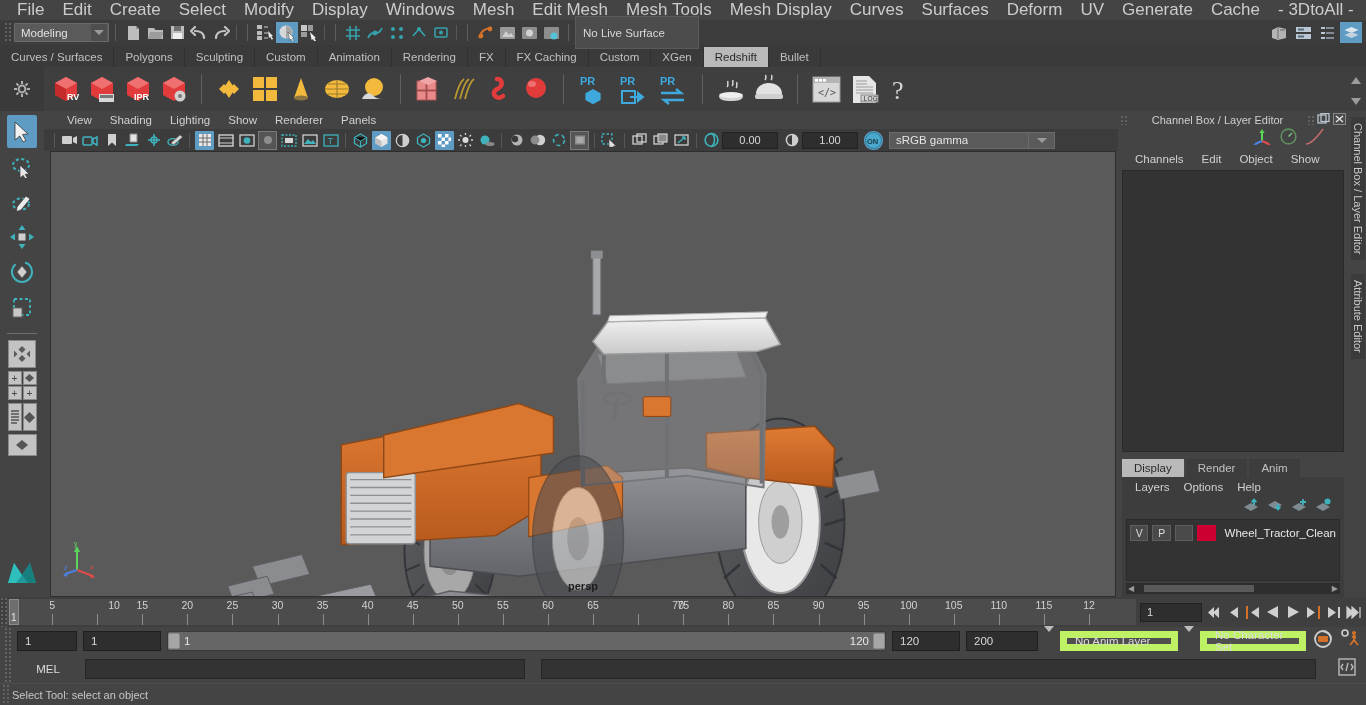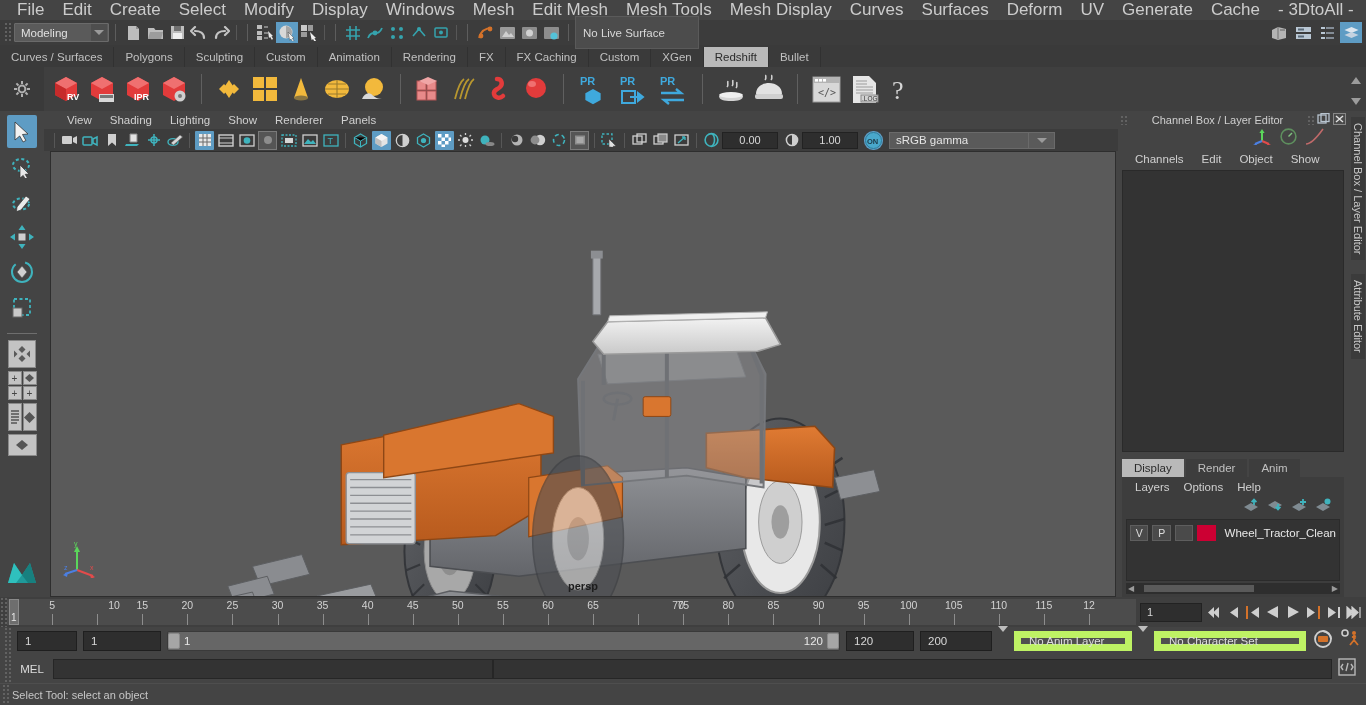--- a/index.html
+++ b/index.html
@@ -149,21 +149,21 @@
   .rhandle{ width:12px;height:16px;background:#a6a6a6;border:1px solid #8a8a8a;border-radius:2px;}
   .rangebar .v1{ font-size:11.5px;color:#e8e8e8;margin-left:4px;}
   .rangebar .v2{ font-size:11.5px;color:#e8e8e8;margin-left:auto;margin-right:4px;}
   .dropsel{ height:20px;background:#4f4f4f;border:7px solid #bef264;color:#dcdcdc;
             font-size:11.5px;display:flex;align-items:center;padding:0 8px;}
   .tri-small{ width:0;height:0;border-left:5px solid transparent;border-right:5px solid transparent;
               border-top:6px solid #bdbdbd; }
 
   
   .melrow{ height:28px; background:#444; display:flex; align-items:center; flex:0 0 28px;
-           padding:0 4px; gap:0;}
+           padding:0 4px; gap:16px;}
   .mellbl{ font-size:11.5px; color:#dcdcdc; width:42px; text-align:center;}
   .melin{ height:20px;background:#333333;border:1px solid #262626;}
   .statusbar{ height:22px; background:#444; display:flex; align-items:center; flex:0 0 22px;
               padding-left:12px; border-top:1px solid #4e4e4e;}
   .statusbar .txt{ font-size:11px; color:#c6c6c6; }
   .dots-v{ width:7px; align-self:stretch; background-image:
       radial-gradient(#6a6a6a 0.9px, transparent 1px); background-size:4px 4px; opacity:.8;}
 </style>
 </head>
 <body>
@@ -1194,21 +1194,21 @@
     <span class="rhandle"></span>
     <span class="v1">1</span>
     <span class="v2">120</span>
     <span class="rhandle"></span>
   </div>
   <div class="rfield" style="width:68px;">120</div>
   <div class="rfield" style="width:72px;">200</div>
   <span><i class="tri-small"></i></span>
   <div class="dropsel" style="width:118px;">No Anim Layer</div>
   <span><i class="tri-small"></i></span>
-  <div class="dropsel" style="width:152px;">No Character Set</div>
+  <div class="dropsel" style="width:106px;">No Character Set</div>
   <span>
     <svg width="22" height="20" viewBox="0 0 22 20">
         <circle cx="11" cy="10" r="8" fill="none" stroke="#cfcfcf" stroke-width="1.8"></circle>
         <path d="M11 2c5 1 8 5 8 8" stroke="#cfcfcf" stroke-width="1.8" fill="none"></path>
         <rect x="6" y="7" width="10" height="6" rx="1" fill="#d4722a"></rect>
       </svg></span>
   <span>
     <svg width="22" height="20" viewBox="0 0 22 20">
         <circle cx="5" cy="4" r="3" fill="none" stroke="#cfcfcf" stroke-width="1.6"></circle>
         <path d="M14 2a2 2 0 110 4 2 2 0 010-4z" fill="#d4722a"></path>

